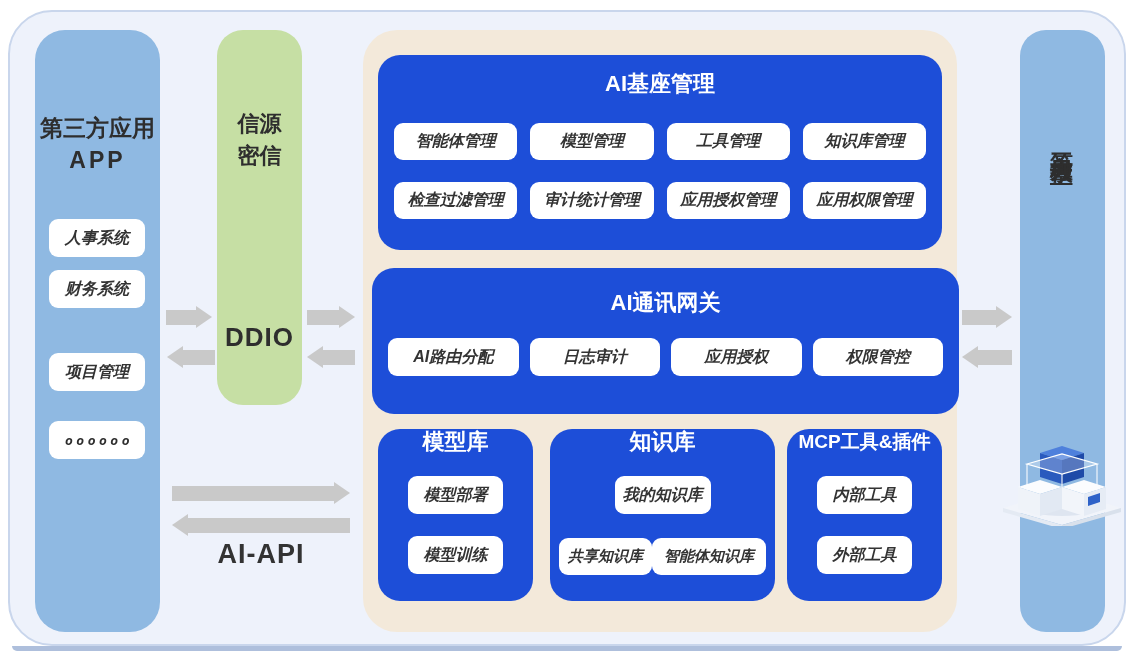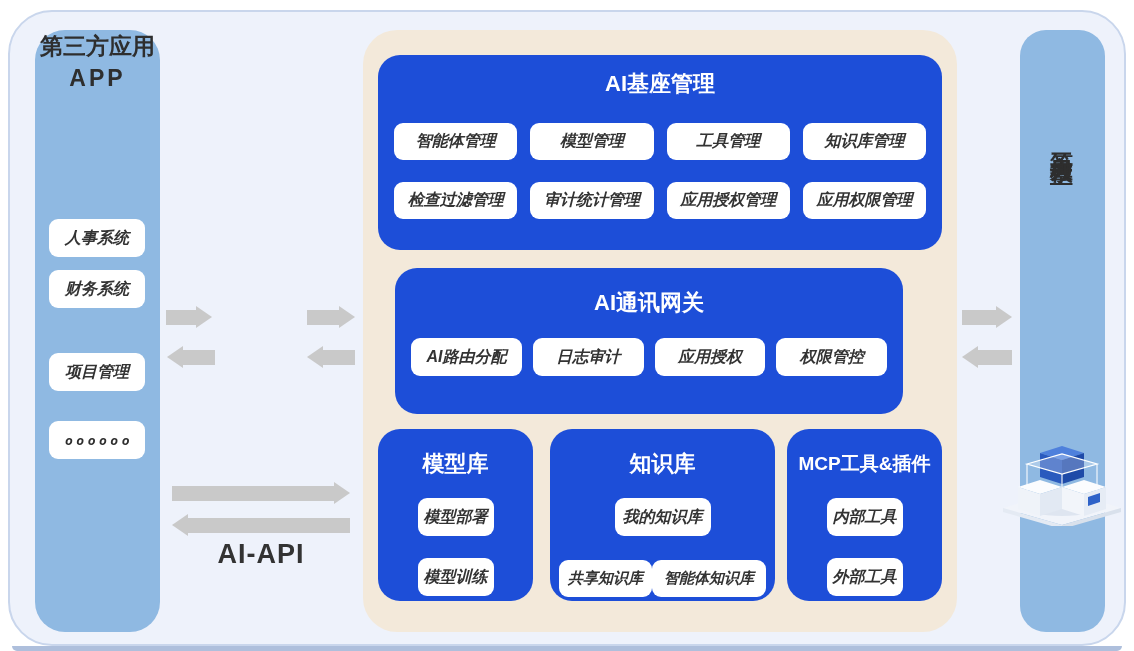--- a/index.html
+++ b/index.html
@@ -16,21 +16,21 @@
   .bottom-strip {
     position:absolute; left:12px; top:646px; width:1110px; height:5px;
     background:#AEBFDC; border-radius:0 0 10px 10px;
   }
   
   .col { position:absolute; }
   .left-col  { left:35px;  top:30px; width:125px; height:602px; background:#8FB9E2; border-radius:30px; }
   .green-col { left:217px; top:30px; width:85px;  height:375px; background:#C6DFA4; border-radius:26px; }
   .right-col { left:1020px;top:30px; width:85px;  height:602px; background:#8FB9E2; border-radius:26px; }
   .col-title { text-align:center; font-weight:700; color:#2E2E2E; font-size:23px; line-height:32px; }
-  .left-col .col-title  { }
+  .left-col .col-title  { margin-top:82px; }
   .green-col .col-title { margin-top:78px; font-size:22px; }
   .app-line2 { letter-spacing:3px; }
   .ddio {
     position:absolute; top:292px; left:0; width:100%; text-align:center;
     font-size:26px; font-weight:700; color:#2E2E2E; letter-spacing:1px;
   }
   .v-title {
     position:absolute; top:103px; left:50%; transform:translateX(-50%);
     writing-mode:vertical-rl; text-orientation:upright;
     font-size:23px; font-weight:700; color:#2E2E2E; letter-spacing:2px;
@@ -49,31 +49,31 @@
   .cream {
     position:absolute; left:363px; top:30px; width:594px; height:602px;
     background:#F3E9DA; border-radius:34px;
   }
   .obox { position:absolute; background:#1d4ed8; border-radius:22px; }
   .obox-title { text-align:center; font-weight:700; font-size:22px; line-height:26px; color:#FFFFFF; }
   #base-mgmt { left:378px; top:55px;  width:564px; height:195px; }
   #base-mgmt .obox-title { margin-top:16px; }
   .grid8 { display:grid; grid-template-columns:repeat(4,1fr); gap:22px 13px; margin:26px 16px 0; }
   .grid8 .chip { height:37px; }
-  #comm-gw  { left:395px; top:268px; width:508px; height:146px; }
+  #comm-gw  { left:372px; top:268px; width:587px; height:146px; }
   #comm-gw .obox-title { margin-top:22px; }
   .row5 { display:flex; gap:11px; margin:22px 16px 0; }
   .row5 .chip { flex:1; height:38px; }
   .bbox { top:429px; height:172px; }
   #model-repo { left:378px; width:155px; }
   #kb         { left:550px; width:225px; }
   #mcp        { left:787px; width:155px; }
-  .bbox .obox-title { margin-top:22px; }
+  .bbox .obox-title { margin-top:0; }
   #mcp .obox-title  { font-size:19px; }
-  .stack-chip { width:76px; height:38px; margin:22px auto 0; }
+  .stack-chip { width:95px; height:38px; margin:22px auto 0; }
   .stack-chip.first { margin-top:21px; }
   .kb-top { width:96px; height:38px; margin:21px auto 0; }
   .kb-row { display:flex; margin:24px 9px 0; }
   .kb-row .chip { height:37px; font-size:15px; }
   .kb-row .chip.c1 { flex:0 0 93px; }
   .kb-row .chip.c2 { flex:1; }
   
   .arr { position:absolute; height:15px; background:#C9C9C9; }
   .arr-r::after {
     content:""; position:absolute; left:100%; top:-4px; width:0; height:0;
@@ -103,20 +103,27 @@
       <div class="app-line2">APP</div>
     </div>
     <div class="chip left-chip" style="top:189px;">人事系统</div>
     <div class="chip left-chip" style="top:240px;">财务系统</div>
     <div class="chip left-chip" style="top:323px;">项目管理</div>
     <div class="chip left-chip" style="top:391px;">
       <span class="dots-chip">oooooo</span>
     </div>
   </div>
 
+  <div class="col green-col">
+    <div class="col-title">
+      <div>信源</div>
+      <div>密信</div>
+    </div>
+    <div class="ddio">DDIO</div>
+  </div>
 
   <div class="cream"></div>
 
   <div class="obox" id="base-mgmt">
     <div class="obox-title">AI基座管理</div>
     <div class="grid8">
       <div class="chip">智能体管理</div>
       <div class="chip">模型管理</div>
       <div class="chip">工具管理</div>
       <div class="chip">知识库管理</div>

